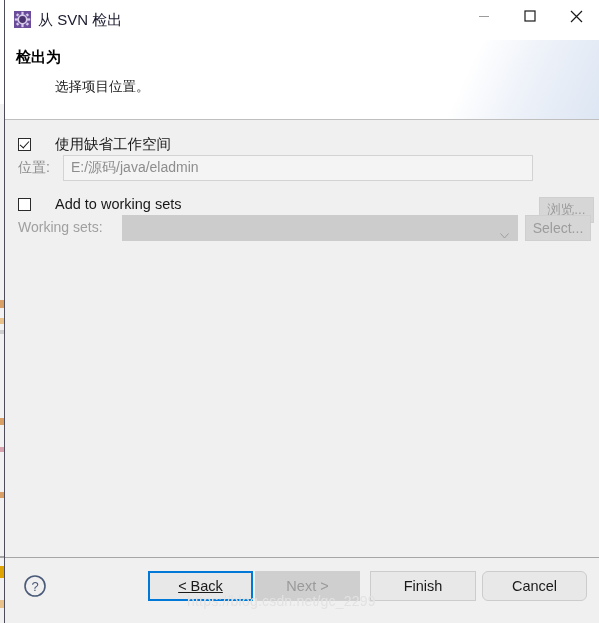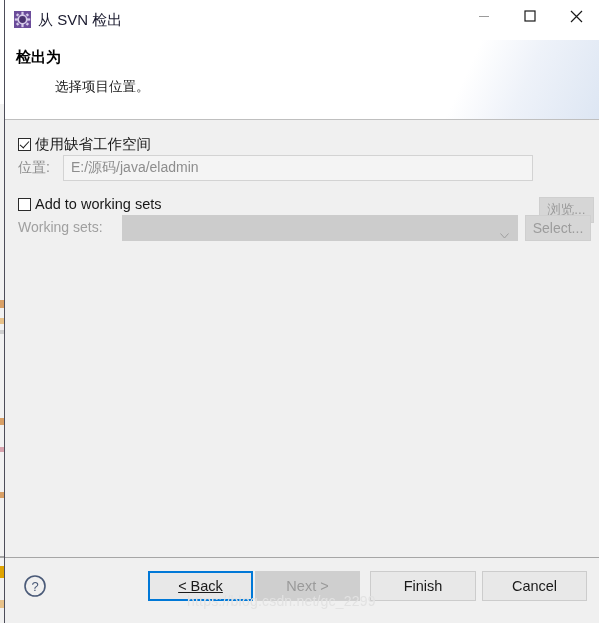--- a/index.html
+++ b/index.html
@@ -131,21 +131,21 @@
   .checkbox.checked::after {
     content: "";
     position: absolute;
     left: 3px; top: 0px;
     width: 4px; height: 8px;
     border: solid #1a1a1a;
     border-width: 0 1.6px 1.6px 0;
     transform: rotate(42deg);
   }
   .cb-label {
-    margin-left: 4px;
+    margin-left: 24px;
     font-size: 14.5px;
     color: #171717;
     white-space: nowrap;
   }
 
   
   #row-location { top: 35px; height: 26px; }
   #label-location {
     position: absolute;
     left: 13px; top: 4px;
@@ -253,21 +253,21 @@
     background: #e8e8e8;
   }
   .wiz-btn.disabled {
     background: #cfcfcf;
     border: 1px solid #cfcfcf;
     color: #9a9a9a;
   }
   #btn-back   { left: 143px; width: 105px; text-decoration: underline; }
   #btn-next   { left: 250px; width: 105px; }
   #btn-finish { left: 365px; width: 106px; }
-  #btn-cancel { left: 477px; width: 105px; }
+  #btn-cancel { left: 477px; width: 105px; border-radius: 6px; }
 
   #watermark {
     position: absolute;
     left: 182px; top: 35px;
     font-size: 14px;
     color: #e2e2e2;
     white-space: nowrap;
     letter-spacing: 0.2px;
     pointer-events: none;
   }

